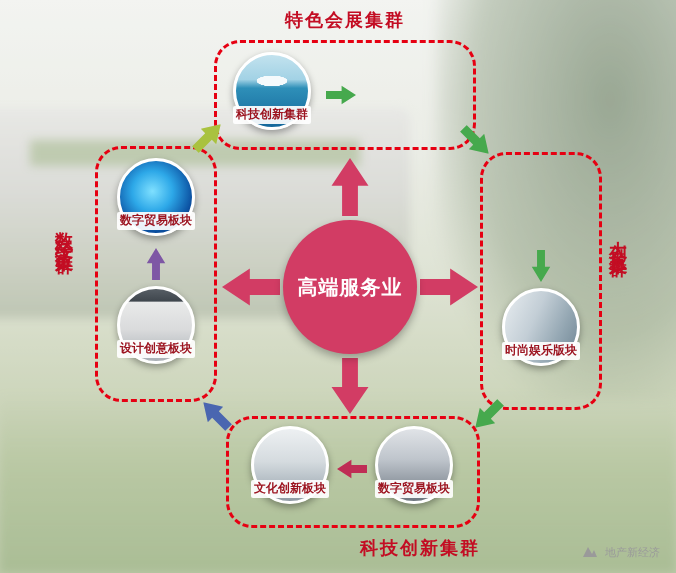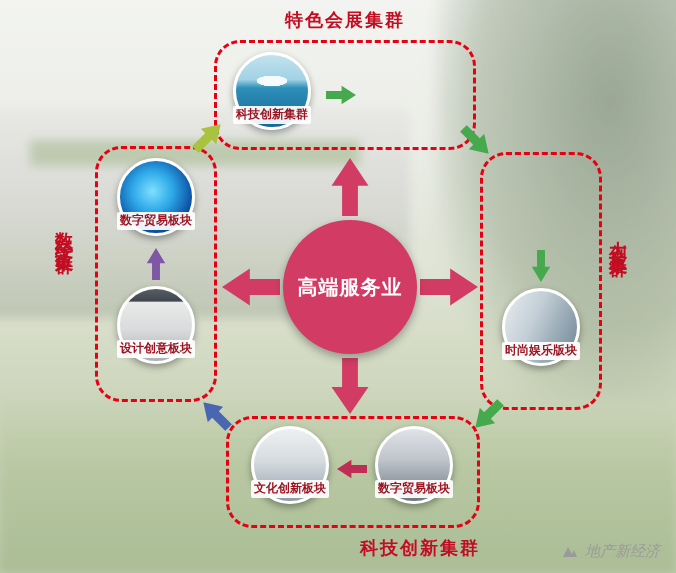--- a/index.html
+++ b/index.html
@@ -82,21 +82,21 @@
   .ar-left-inner   { left:145px; top:248px; width:22px; height:32px; }
 
   .ar-corner { width:36px; height:26px; }
   .ar-tl { left:190px; top:124px; transform:rotate(-45deg); }
   .ar-tr { left:458px; top:128px; transform:rotate(45deg); }
   .ar-br { left:470px; top:402px; transform:rotate(135deg); }
   .ar-bl { left:198px; top:402px; transform:rotate(-135deg); }
 
   
   .watermark { position:absolute; right:16px; bottom:12px; display:flex; align-items:center;
-    gap:6px; color:#9a9a9a; font-size:15px; z-index:6;font-style:italic; }
+    gap:6px; color:#9a9a9a; font-size:11px; z-index:6; }
 </style>
 </head>
 <body>
 
 <div class="stage">
 
   <div class="bg">
     <div class="bg-base"></div>
     <div class="bg-building"></div>
     <div class="bg-roof"></div>

